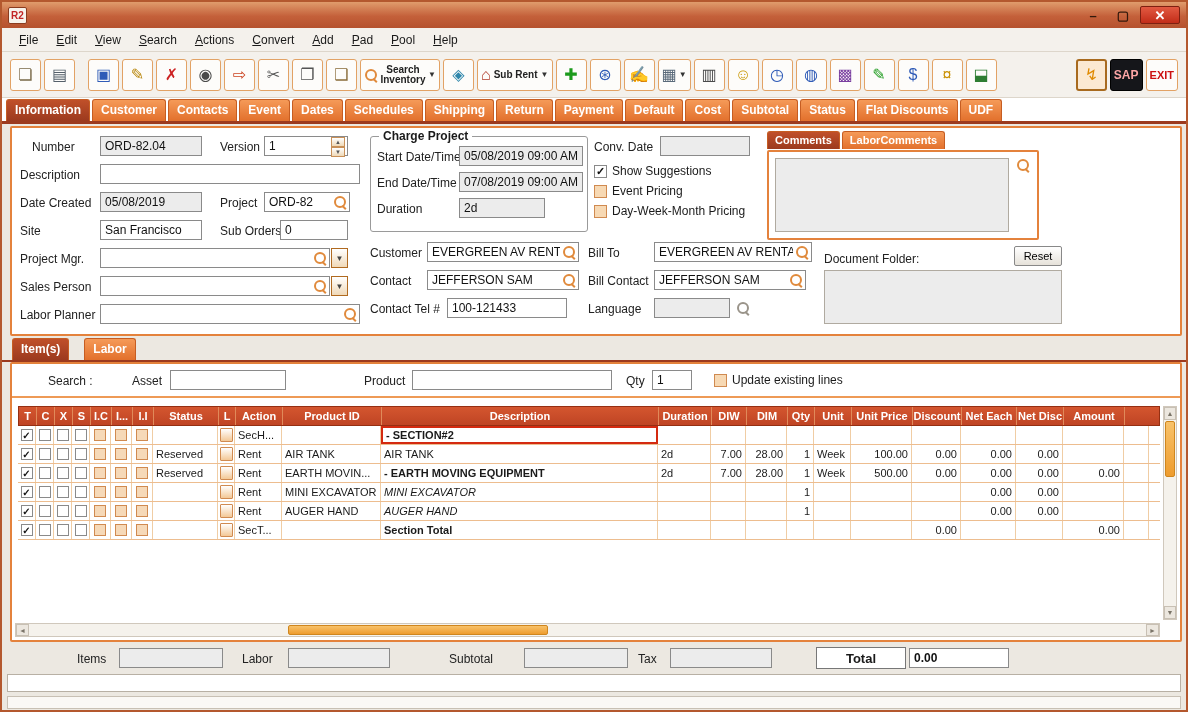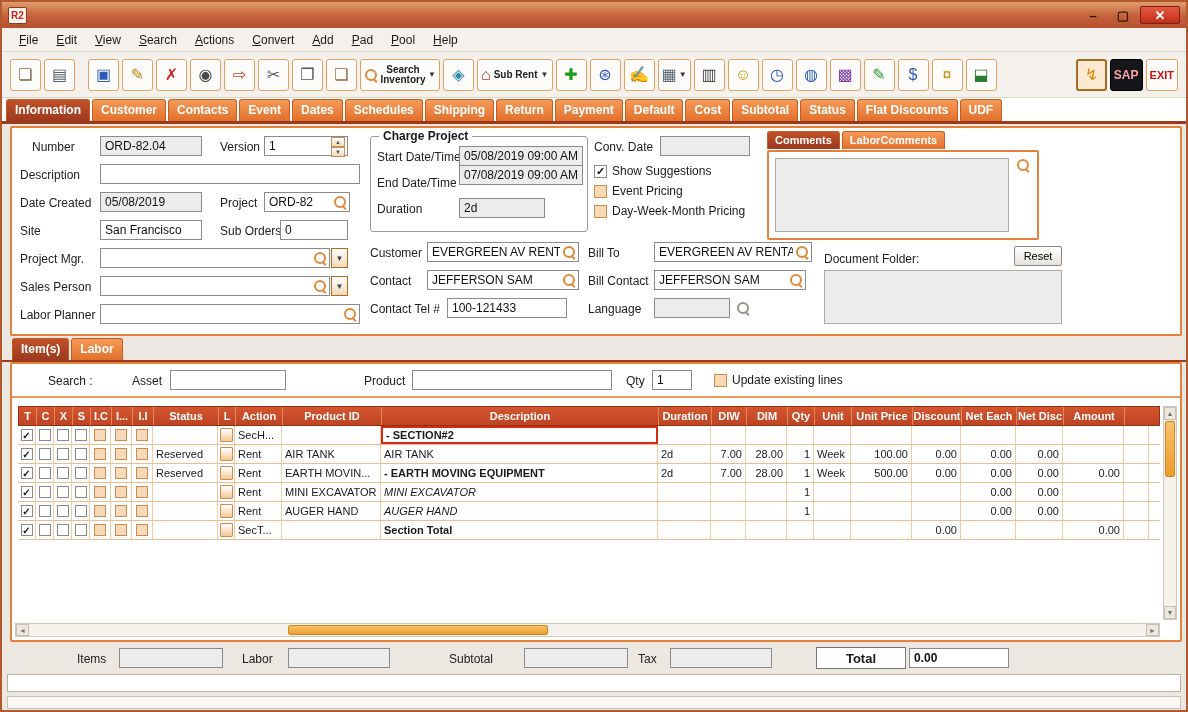--- a/index.html
+++ b/index.html
@@ -38,21 +38,21 @@
   .mag{position:relative;width:14px;height:14px;display:inline-block;flex:none}
   .mag::before{content:"";position:absolute;left:1px;top:1px;width:8px;height:8px;border:2px solid #e08a3c;border-radius:50%}
   .mag::after{content:"";position:absolute;left:10px;top:10px;width:5px;height:2px;background:#e08a3c;transform:rotate(45deg);transform-origin:0 0}
   .mag.gray::before{border-color:#9a948a}
   .mag.gray::after{background:#9a948a}
 
   
   .tabstrip{position:absolute;left:0;right:0;top:96px;height:26px;background:#fff;display:flex;align-items:flex-end;padding:2px 2px 0 4px;border-bottom:3px solid #9c3a1e;gap:2px}
   .tab{background:linear-gradient(#f59a58,#e2702c);color:#fff;font-weight:bold;font-size:12px;padding:3px 8px 4px;border:1px solid #c65d22;border-bottom:none;border-radius:3px 3px 0 0;white-space:nowrap;cursor:default}
   .tab.active{background:linear-gradient(#c0502a,#9c3a1e)}
-  .subtabs{position:absolute;left:0;right:0;top:336px;height:24px;background:#ece8e1;display:flex;align-items:flex-end;padding:0 8px 0 10px;border-bottom:2px solid #9c3a1e;gap:2px}
+  .subtabs{position:absolute;left:0;right:0;top:336px;height:24px;background:#ece8e1;display:flex;align-items:flex-end;padding:0 8px 0 10px;border-bottom:2px solid #9c3a1e;gap:15px}
   .cm-tabs{position:absolute;display:flex;gap:2px;align-items:flex-end}
   .cm-tabs .tab{font-size:11px;padding:2px 7px 3px}
 
   
   .info-panel{position:absolute;left:8px;top:124px;width:1172px;height:210px;background:#fff;border:2px solid #e4823c;border-radius:2px}
   .items-panel{position:absolute;left:8px;top:360px;width:1172px;height:280px;background:#fff;border:2px solid #e4823c;border-radius:2px}
 
   .lbl{position:absolute;white-space:nowrap;color:#222}
   .inp{position:absolute;height:20px;border:1px solid #8a8a8a;background:#fff;font:12px "Liberation Sans",sans-serif;padding:1px 4px;color:#111}
   .inp.ro{background:#ececec}
@@ -288,21 +288,21 @@
     <div class="fld" style="left:88px;top:176px;width:260px">
       <input value="" style="">
       <span class="mag"></span>
     </div>
 
     <div class="grpbox">
       <span class="grpleg">Charge Project</span>
       <span class="lbl" style="left:6px;top:13px">Start Date/Time</span>
       <input class="inp ro" style="left: 88px; top: 9px; width: 124px;" readonly="" value="05/08/2019 09:00 AM">
       <span class="lbl" style="left:6px;top:39px">End Date/Time</span>
-      <input class="inp ro" style="left: 88px; top: 28px; width: 124px;" readonly="" value="07/08/2019 09:00 AM">
+      <input class="inp ro" style="left: 88px; top: 35px; width: 124px;" readonly="" value="07/08/2019 09:00 AM">
       <span class="lbl" style="left:6px;top:65px">Duration</span>
       <input class="inp ro" style="left: 88px; top: 61px; width: 86px;" readonly="" value="2d">
     </div>
 
     <span class="lbl" style="left:582px;top:12px">Conv. Date</span>
     <input class="inp ro" style="left: 648px; top: 8px; width: 90px;" readonly="" value="">
 
     <div class="ck-row" style="left:582px;top:36px">
       <span class="ckb on">✓</span>
       <span>Show Suggestions</span>

